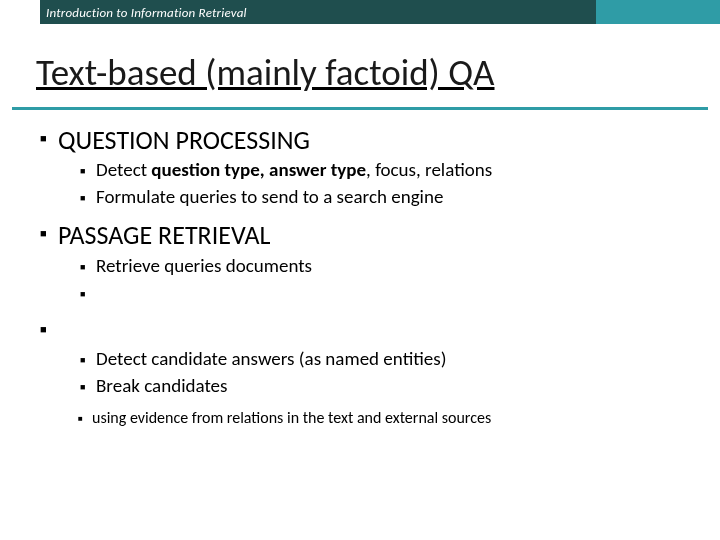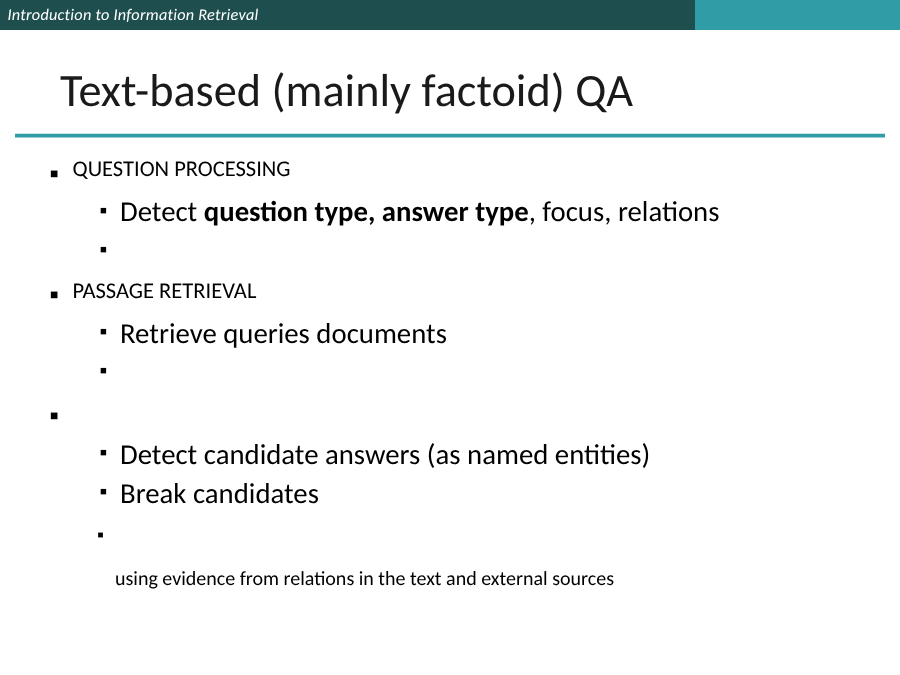--- a/index.html
+++ b/index.html
@@ -1,38 +1,38 @@
 <!DOCTYPE html>
 <html><head>
 <meta charset="utf-8">
 <style>
   * { margin: 0; padding: 0; box-sizing: border-box; }
   html, body { width: 720px; height: 540px; font-family: Calibri, "Segoe UI", Arial, sans-serif; background: #fff; color: #000; }
   .slide { width: 720px; height: 540px; position: relative; overflow: hidden; }
   .topbar { display: flex; height: 24px; }
-  .topbar-dark { background: #1f4e4e; flex: 0 0 556px; display: flex; align-items: center; padding-left: 6px; }
+  .topbar-dark { background: #1f4e4e; flex: 0 0 556px; display: flex; align-items: center; padding-left: 6px; margin-left: 40px; }
   .topbar-dark span { color: #fff; font-style: italic; font-size: 13px; letter-spacing: 0.2px; }
   .topbar-teal { background: #2f9ca6; flex: 1; }
-  .title-wrap { padding: 30px 28px 8px 48px; }
+  .title-wrap { padding: 30px 28px 8px 36px; text-decoration: underline; }
   .title { font-size: 37px; font-weight: 400; color: #1a1a1a; line-height: 1.05; }
   .title-rule { height: 3px; background: #2f9ca6; margin: 6px 12px 0 12px; }
   .body { padding: 14px 26px 0 40px; }
   ul { list-style: none; }
   .lvl1 > li { margin-bottom: 4px; }
   .lvl1 > li > .row { display: flex; align-items: flex-start; }
   .lvl1 .bullet { flex: 0 0 18px; font-size: 11px; line-height: 30px; color: #000; }
-  .lvl1 .txt { font-size: 18px; line-height: 1.25; }
+  .lvl1 .txt { font-size: 26px; line-height: 1.25; }
   .lvl2 { padding-left: 40px; margin-top: 2px; margin-bottom: 8px; }
   .lvl2 > li { display: flex; align-items: flex-start; margin-bottom: 1px; }
   .lvl2 .bullet { flex: 0 0 16px; font-size: 9px; line-height: 26px; color: #000; }
-  .lvl2 .txt { font-size: 23px; line-height: 1.3; }
+  .lvl2 .txt { font-size: 19px; line-height: 1.3; }
   .lvl3 { padding-left: 38px; margin-top: 4px; }
   .lvl3 > li { display: flex; align-items: flex-start; }
   .lvl3 .bullet { flex: 0 0 14px; font-size: 8px; line-height: 20px; color: #000; }
-  .lvl3 .txt { font-size: 16px; line-height: 1.3; margin-top: 36px; }
+  .lvl3 .txt { font-size: 16px; line-height: 1.3; }
   .b { font-weight: 700; }
 </style>
 </head>
 <body>
 <div class="slide">
 
 <div class="topbar">
   <div class="topbar-dark">
     <span>Introduction to Information Retrieval</span>
   </div>
@@ -51,20 +51,21 @@
         <span class="bullet">■</span>
         <span class="txt">QUESTION PROCESSING</span>
       </div>
       <ul class="lvl2">
         <li>
           <span class="bullet">■</span>
           <span class="txt"><span>Detect </span><span class="b">question type, answer type</span><span>, focus, relations</span></span>
         </li>
         <li>
           <span class="bullet">■</span>
+          <span class="txt">Formulate queries to send to a search engine</span>
         </li>
       </ul>
     </li>
     <li>
       <div class="row">
         <span class="bullet">■</span>
         <span class="txt">PASSAGE RETRIEVAL</span>
       </div>
       <ul class="lvl2">
         <li>

